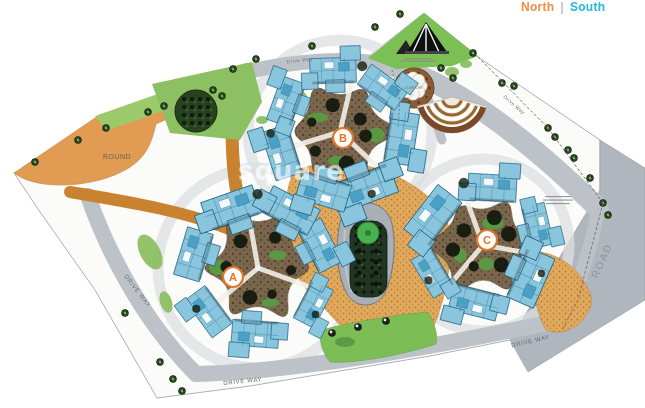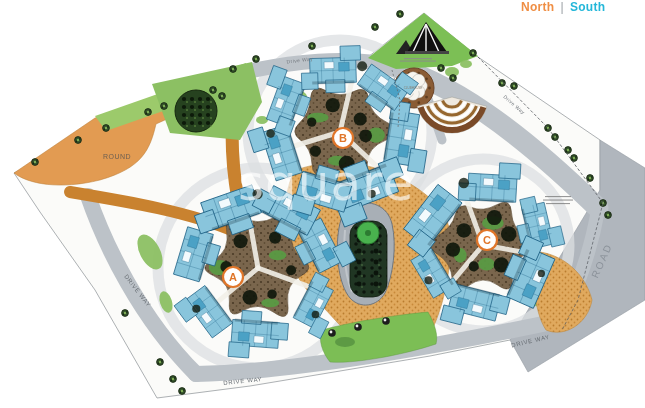--- a/index.html
+++ b/index.html
@@ -11,21 +11,21 @@
   text.t-rsm{font-size:6px;fill:#686e74;letter-spacing:.7px;}
   text.t-rxs{font-size:5px;fill:#74797f;letter-spacing:.4px;}
   text.t-rlg{font-size:10px;fill:#8b929a;letter-spacing:2px;}
   text.t-club{font-size:3px;fill:#857f72;}
   text.t-marker{font-size:11px;font-weight:bold;fill:#e0762a;}
   circle.marker{fill:#ffffff;stroke:#e0762a;stroke-width:2.2;}
   .compass{position:absolute;left:521px;top:0;font-size:12px;font-weight:bold;letter-spacing:.3px;}
   .compass .north{color:#ef8e44;}
   .compass .sep{color:#9aa0a6;margin:0 6px;font-weight:normal;}
   .compass .south{color:#24b7d9;}
-  .wm{position:absolute;left:238px;top:160px;font-weight:normal;font-size:50px;line-height:.92;
+  .wm{position:absolute;left:238px;top:160px;font-weight:bold;font-size:26px;line-height:.92;
       letter-spacing:1px;color:rgba(255,255,255,.62);pointer-events:none;
       font-family:"DejaVu Sans",sans-serif;}
 </style>
 </head>
 <body>
 
 <div class="stage">
 
   <svg width="645" height="408" viewBox="0 0 645 408">
     <defs>

